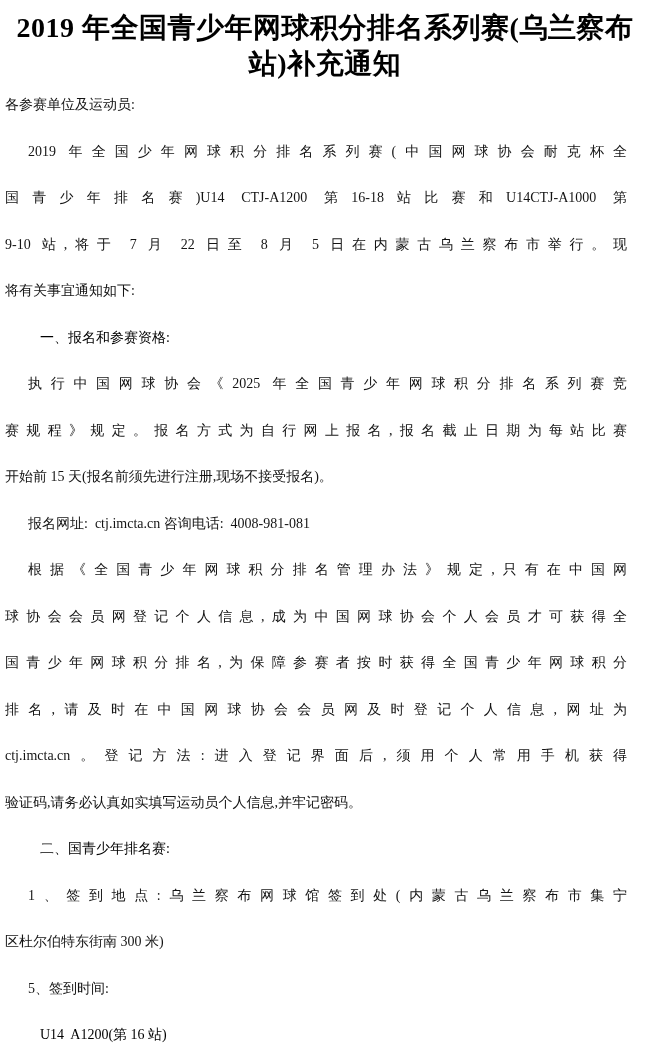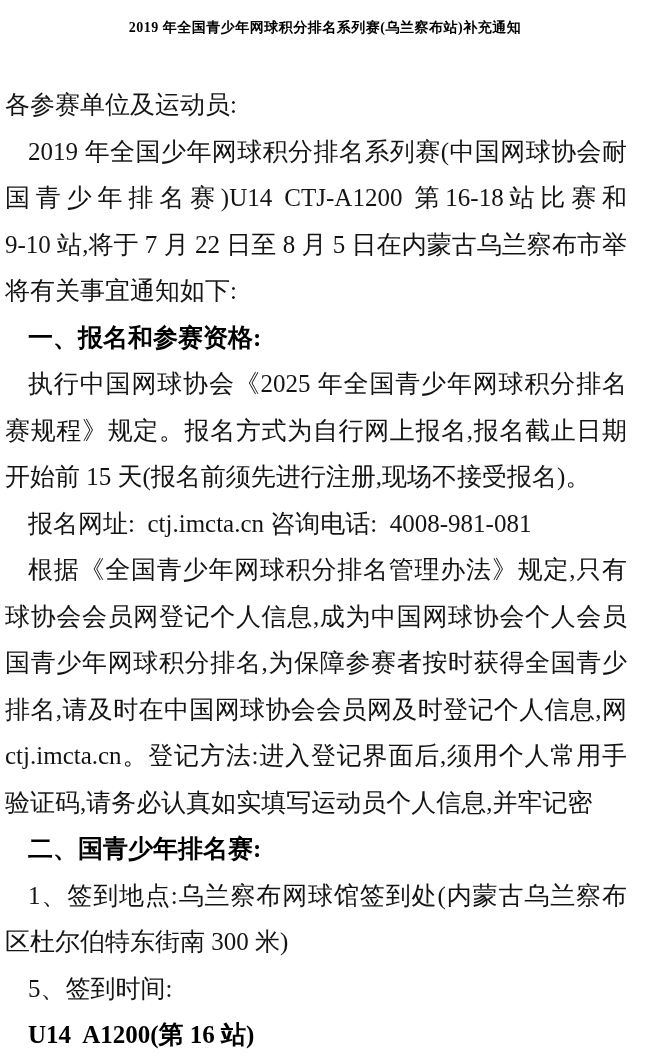--- a/index.html
+++ b/index.html
@@ -13,44 +13,45 @@
     height: 1059px;
     background: #ffffff;
     color: #141414;
     font-family: "Liberation Serif", "DejaVu Serif", serif;
     overflow: hidden;
   }
   .doc-title {
     padding-top: 10px;
     height: 42px;
     line-height: 36px;
-    font-size: 14px;
+    font-size: 28px;
     font-weight: bold;
     text-align: center;
     color: #000000;
     letter-spacing: 0.5px;
   }
   .title-gap {
     height: 30px;
   }
   .line {
     height: 46.5px;
     line-height: 46.5px;
-    font-size: 25px;
+    font-size: 14px;
     padding-left: 5px;
     padding-right: 23px;
     white-space: pre-wrap;
     overflow: hidden;
   }
   .line.indent {
     padding-left: 28px;
   }
   .line.bold {
-    font-weight: bold;
+    font-weight: normal;
     color: #000000;
+    margin-left: 12px;
   }
   .line.fill {
     text-align: justify;
     text-align-last: justify;
   }
 </style>
 </head>
 <body>
 
 <div class="page">

